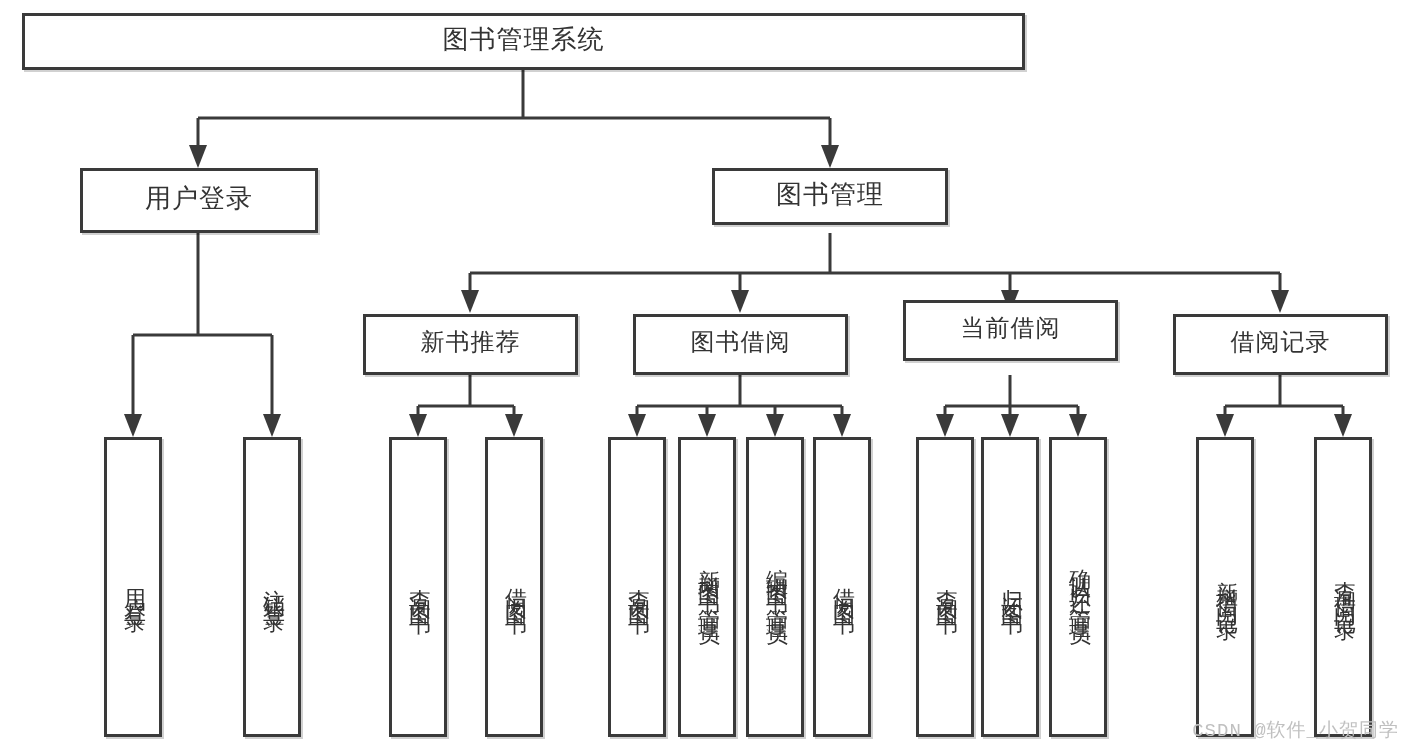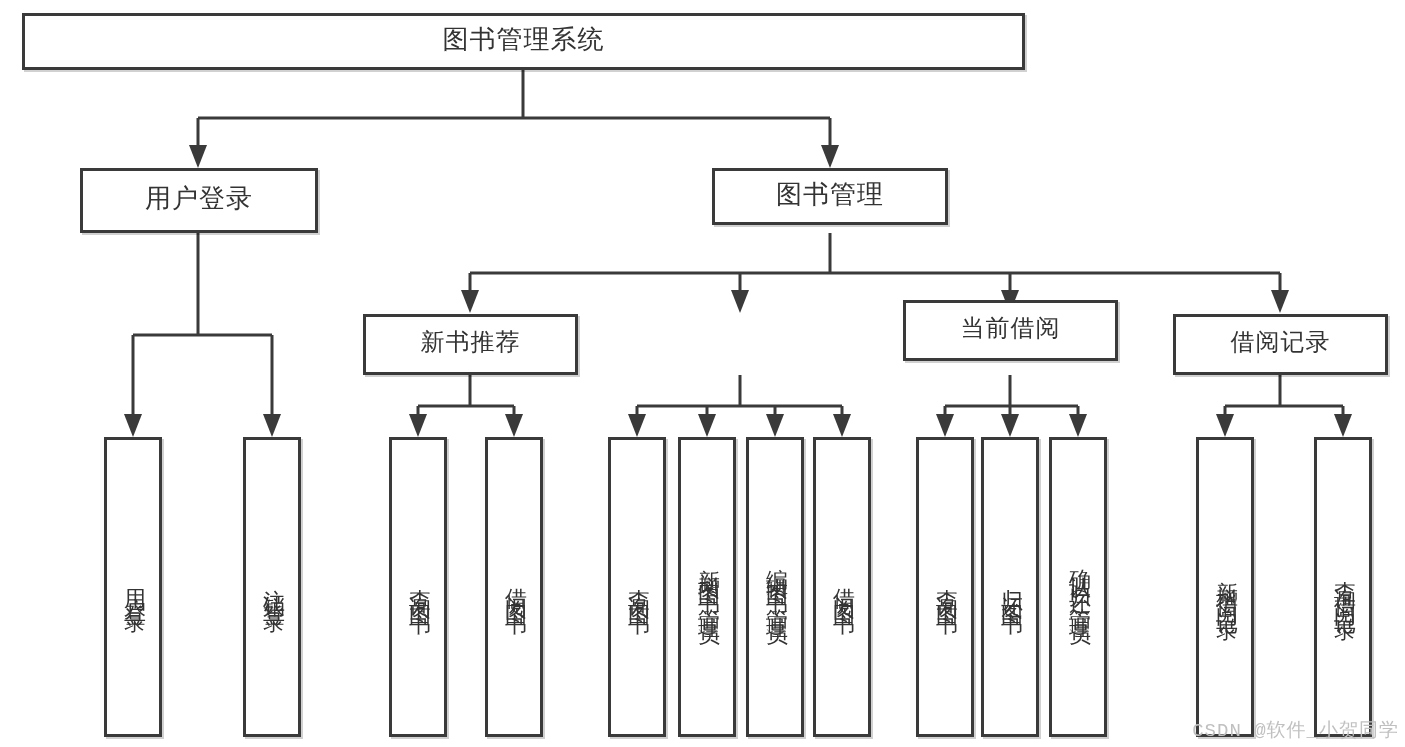--- a/index.html
+++ b/index.html
@@ -91,20 +91,21 @@
         <polygon points="1334,414 1352,414 1343,437"></polygon>
       </g>
   </svg>
 
   <div class="box lvl1" style="left:22px;top:13px;width:1003px;height:57px">图书管理系统</div>
 
   <div class="box lvl2" style="left:80px;top:168px;width:238px;height:65px">用户登录</div>
   <div class="box lvl2" style="left:712px;top:168px;width:236px;height:57px">图书管理</div>
 
   <div class="box lvl3" style="left:363px;top:314px;width:215px;height:61px">新书推荐</div>
+  <div class="box lvl3" style="left:633px;top:314px;width:215px;height:61px">图书借阅</div>
   <div class="box lvl3" style="left:903px;top:300px;width:215px;height:61px">当前借阅</div>
   <div class="box lvl3" style="left:1173px;top:314px;width:215px;height:61px">借阅记录</div>
 
   <div class="box leaf" style="left:104px;top:437px;width:58px;height:300px">用户登录</div>
   <div class="box leaf" style="left:243px;top:437px;width:58px;height:300px">注销登录</div>
 
   <div class="box leaf" style="left:389px;top:437px;width:58px;height:300px">查询图书</div>
   <div class="box leaf" style="left:485px;top:437px;width:58px;height:300px">借阅图书</div>
 
   <div class="box leaf" style="left:608px;top:437px;width:58px;height:300px">查询图书</div>

